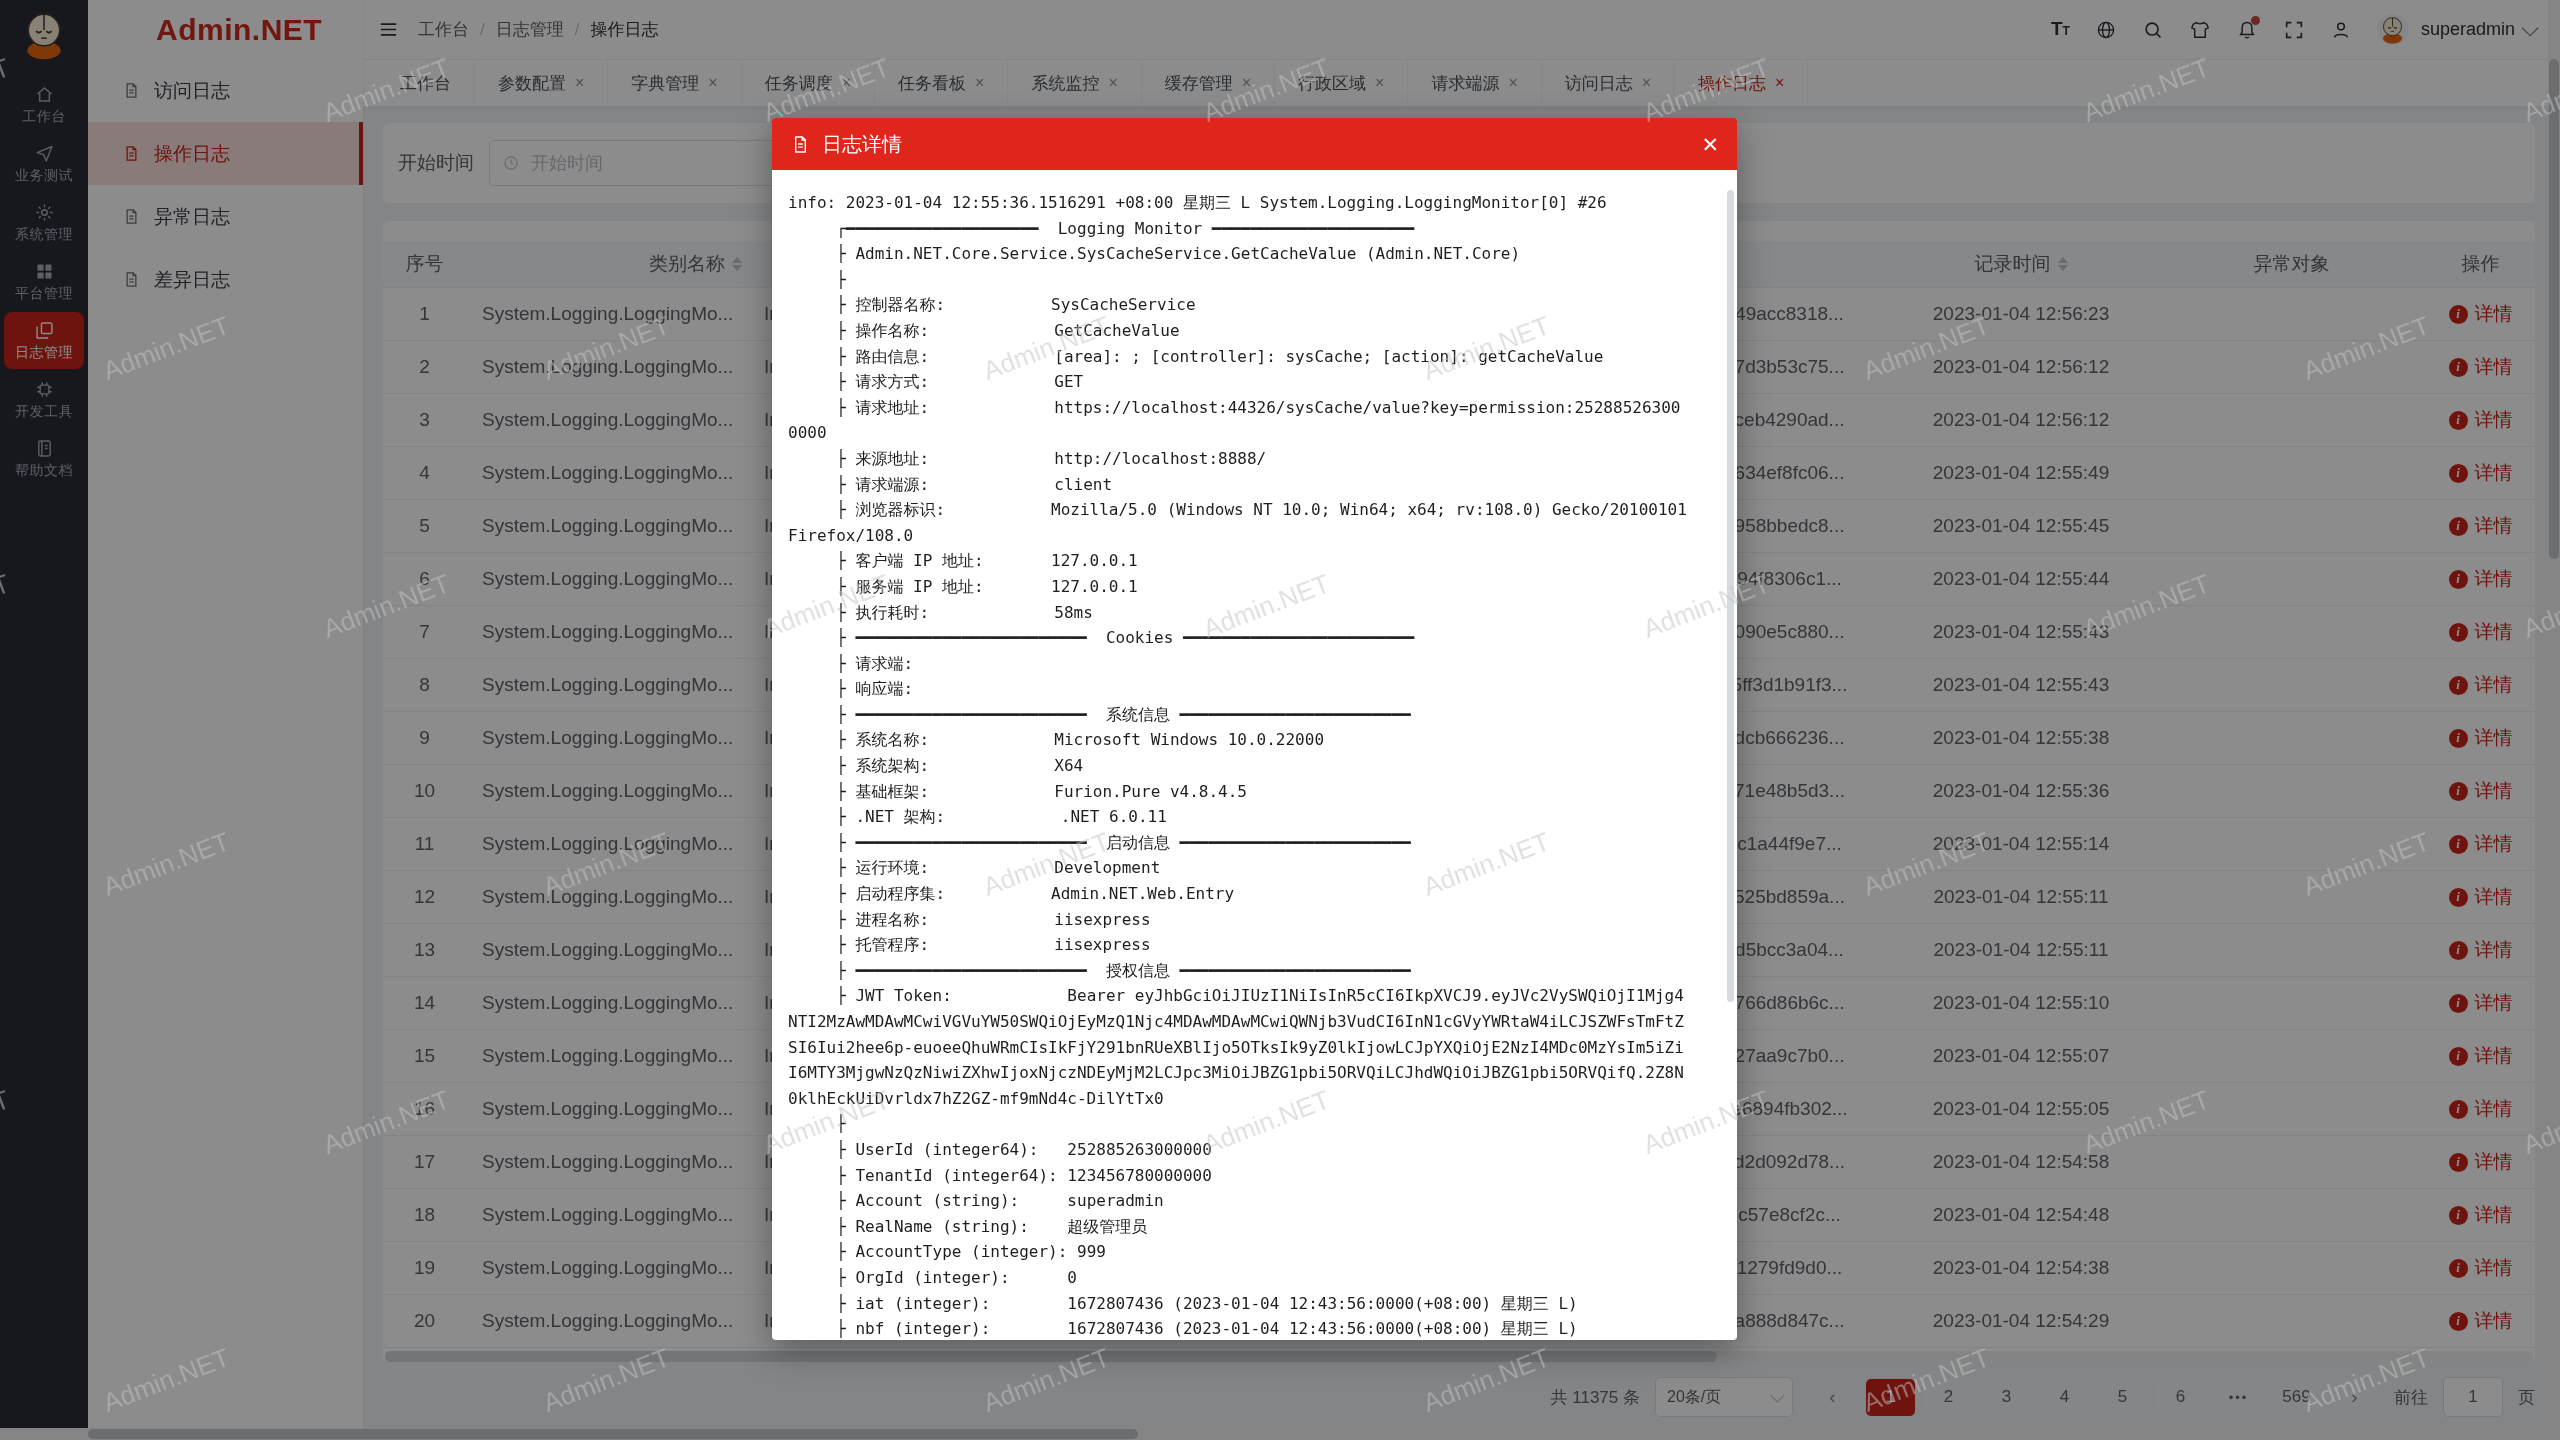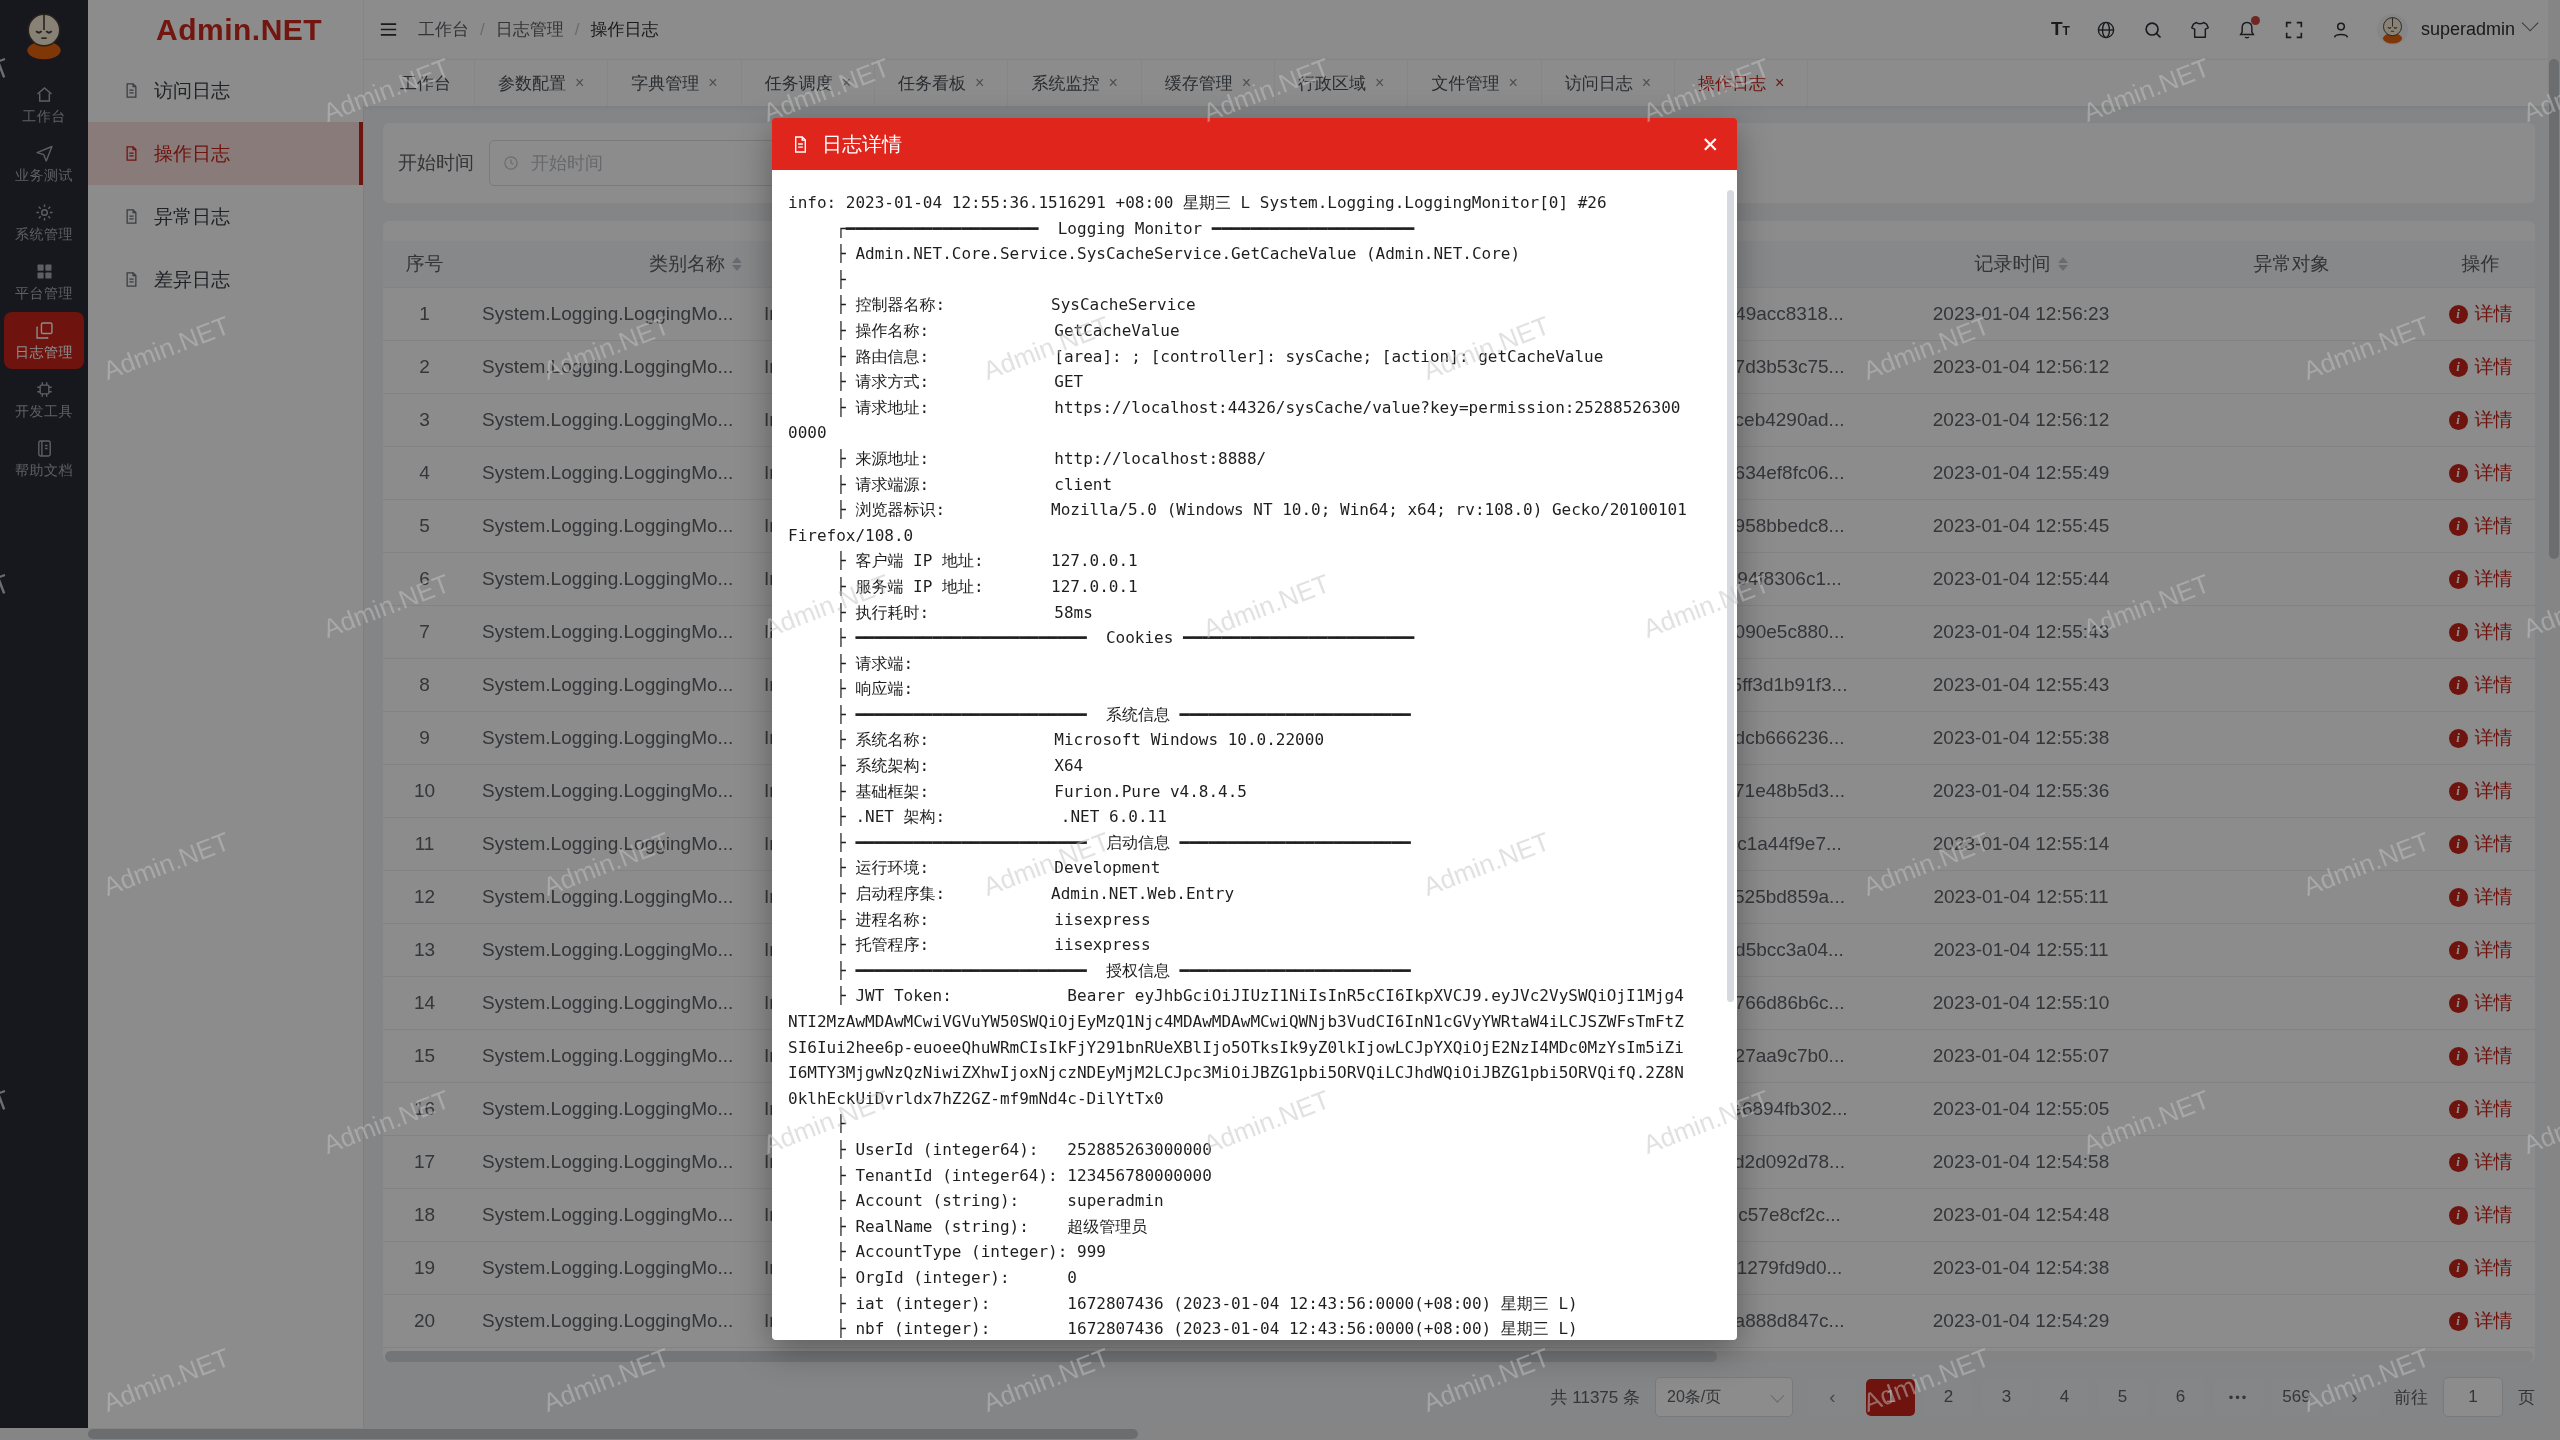--- a/index.html
+++ b/index.html
@@ -33,21 +33,21 @@
   .crumbs{display:flex;align-items:center;font-size:17px;color:#606266}
   .crumb{cursor:pointer}
   .crumb:last-child{color:#303133;cursor:default}
   .crumb-sep{margin:0 11px;color:#c0c4cc}
   .top-right{margin-left:auto;display:flex;align-items:center;gap:25px}
   .tico{width:22px;height:22px;color:#2e3238;cursor:pointer;position:relative}
   .tt{font-weight:700;font-size:19px;color:#2e3238;cursor:pointer;line-height:22px}
   .tt small{font-size:12px;font-weight:700}
   .badge-dot{position:absolute;right:-2px;top:-3px;width:9px;height:9px;border-radius:50%;background:#cf4444}
   .avatar{width:31px;height:31px;border-radius:50%;background:#f3f4f6;overflow:hidden;cursor:pointer}
-  .uname{font-size:18px;color:#303133;margin-left:-12px;cursor:pointer;display:flex;gap:7px}
+  .uname{font-size:18px;color:#303133;margin-left:-12px;cursor:pointer;display:flex;align-items:center;gap:7px}
   .chev{width:11px;height:11px;border-right:1.8px solid #606266;border-bottom:1.8px solid #606266;
         transform:rotate(45deg) translateY(-3px)}
   
   .tabsbar{height:46px;background:#fff;border-top:1px solid #f1f1f1;display:flex;align-items:center;
            padding-left:14px;box-shadow:0 2px 5px rgba(0,0,0,.05);position:relative;z-index:3}
   .tab{display:flex;align-items:center;gap:9px;padding:0 23px;height:100%;font-size:17px;color:#4c5259;
        cursor:pointer;border-right:1px solid #f4f4f4;white-space:nowrap}
   .tab .x{font-size:16px;color:#8d9197;line-height:1}
   .tab.active{color:#c9241b}
   .tab.active .x{color:#c9241b}
@@ -331,21 +331,21 @@
       </div>
       <div class="tab">
         <span>缓存管理</span>
         <span class="x">×</span>
       </div>
       <div class="tab">
         <span>行政区域</span>
         <span class="x">×</span>
       </div>
       <div class="tab">
-        <span>文件管理</span>
+        <span>请求端源</span>
         <span class="x">×</span>
       </div>
       <div class="tab">
         <span>访问日志</span>
         <span class="x">×</span>
       </div>
       <div class="tab active">
         <span>操作日志</span>
         <span class="x">×</span>
       </div>

